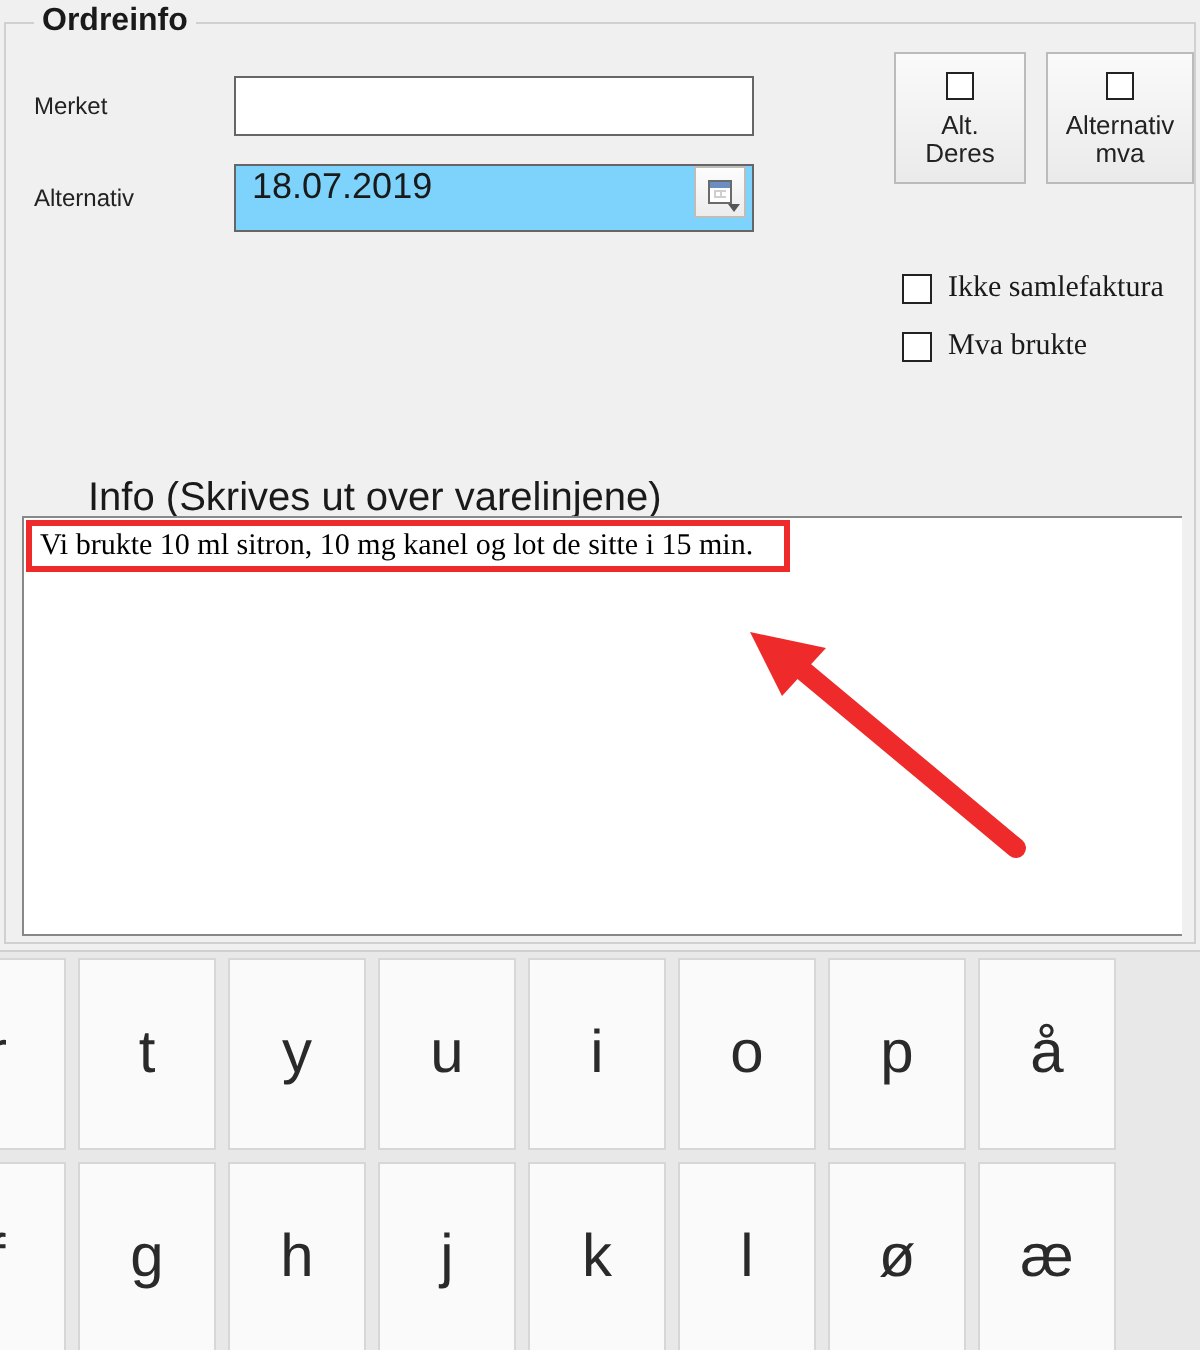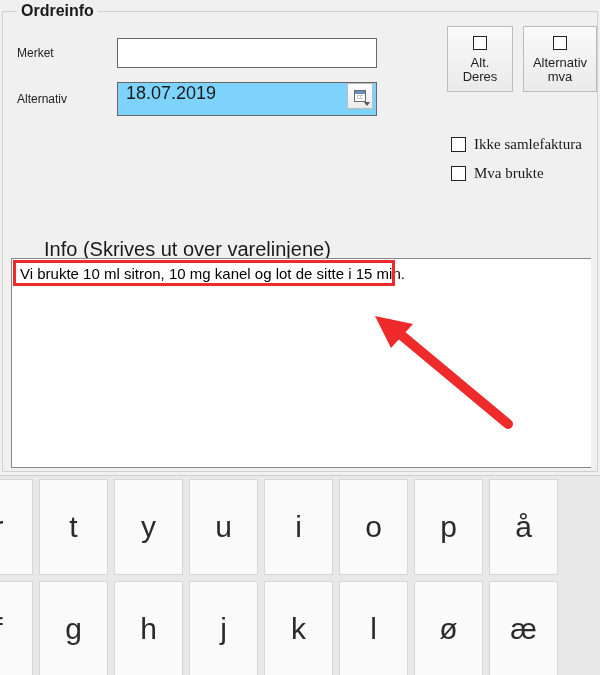--- a/index.html
+++ b/index.html
@@ -130,21 +130,21 @@
     left:8px; top:238px;
     width: 580px; height: 210px;
     background:#fff;
     border:1px solid #888;
     border-right:none;
     overflow:hidden;
   }
   .info-area {
     width:100%; height:100%;
     border:none; outline:none; resize:none;
-    font-family: Liberation Sans, sans-serif; font-size:15px;
+    font-family: Liberation Serif, serif; font-size:15px;
     padding:6px 8px;
     background:transparent;
   }
   .highlight-box {
     position:absolute;
     left:10px; top:240px;
     width:382px; height:26px;
     border:3px solid #ef2a2a;
     pointer-events:none;
   }

